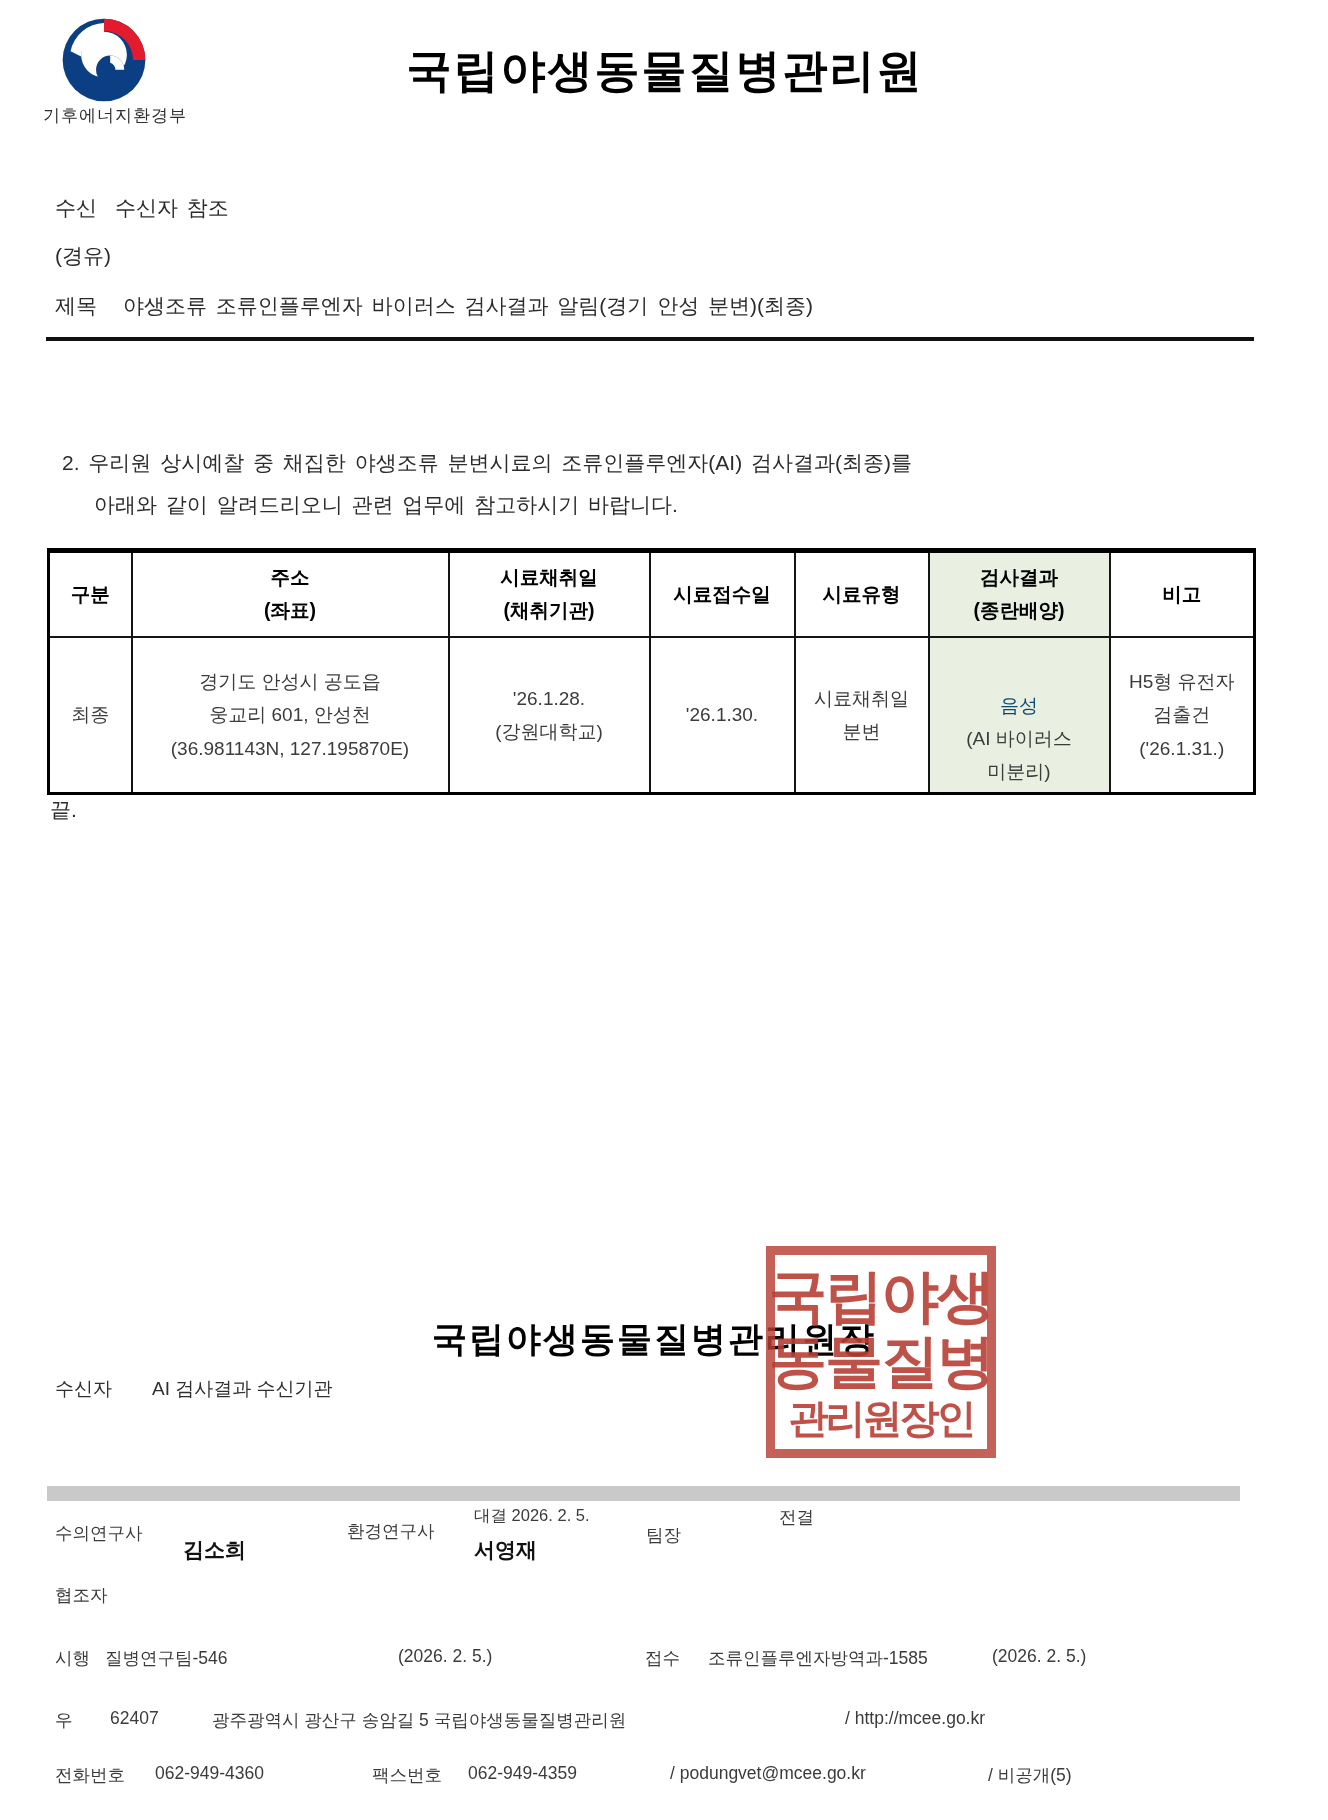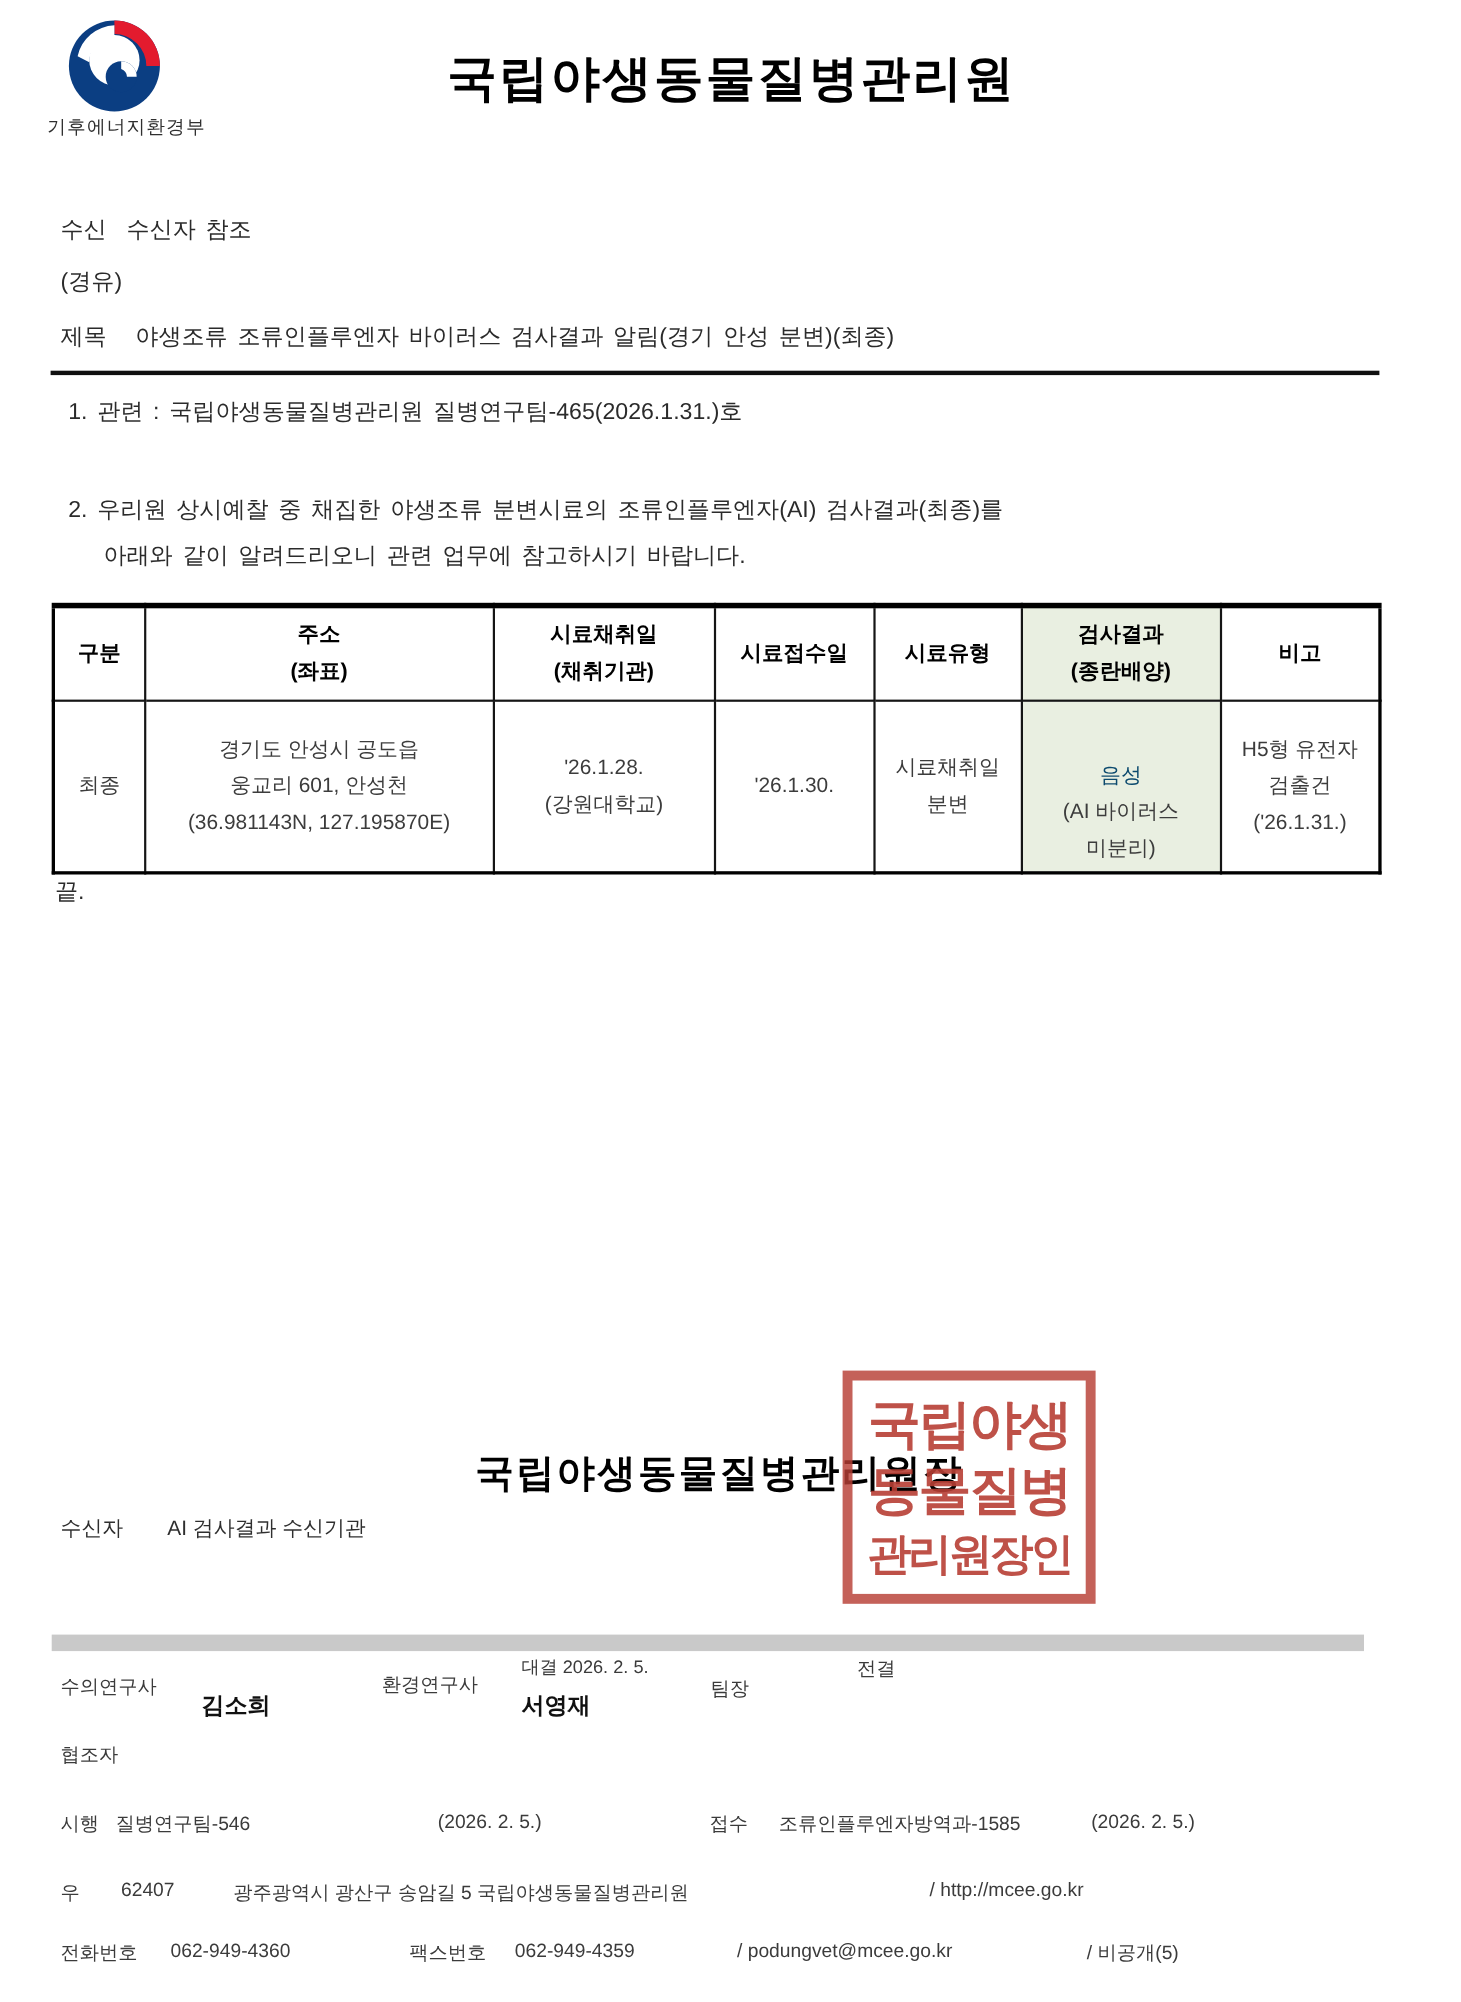--- a/index.html
+++ b/index.html
@@ -47,21 +47,21 @@
   .end-mark { left:50px; top:796px; }
 
   
   .sender-title { left:432px; top:1316px; font-size:35px; font-weight:800;
     color:#000; letter-spacing:2px; }
   .stamp { left:766px; top:1246px; width:230px; height:212px; box-sizing:border-box;
     border:9px solid rgba(183,62,52,0.82); display:flex; flex-direction:column;
     justify-content:space-evenly; align-items:center; padding:4px 2px; }
   .stamp-line { font-weight:900; color:rgba(183,62,52,0.9); line-height:1;
     letter-spacing:-2px; white-space:nowrap; }
-  .s12 { font-size:48px; }
+  .s12 { font-size:58px; }
   .s3  { font-size:40px; letter-spacing:-3px; }
 
   .dist { left:55px; top:1376px; font-size:19px; color:#2f2f2f; }
   .gap40 { display:inline-block; width:40px; }
 
   .gray-bar { left:47px; top:1486px; width:1193px; height:15px; background:#c9c9c9; }
 
   
   .ft { font-size:17.5px; color:#3b3b3b; white-space:nowrap; }
   .sig-name { font-size:21px; font-weight:900; color:#111; }
@@ -113,21 +113,20 @@
 
   <div class="abs line recv">
     <span>수신</span><span class="gap18"></span><span>수신자 참조</span>
   </div>
   <div class="abs line via">(경유)</div>
   <div class="abs line subj">
     <span>제목</span><span class="gap26"></span><span>야생조류 조류인플루엔자 바이러스 검사결과 알림(경기 안성 분변)(최종)</span>
   </div>
   <div class="abs title-divider"></div>
 
-  <div class="abs line item1">1. 관련 : 국립야생동물질병관리원 질병연구팀-465(2026.1.31.)호</div>
   <div class="abs line item2a">2. 우리원 상시예찰 중 채집한 야생조류 분변시료의 조류인플루엔자(AI) 검사결과(최종)를</div>
   <div class="abs line item2b">아래와 같이 알려드리오니 관련 업무에 참고하시기 바랍니다.</div>
 
   <table class="doc-table">
     <colgroup>
       <col style="width:83px">
         <col style="width:317px">
         <col style="width:201px">
       <col style="width:145px">
         <col style="width:134px">

